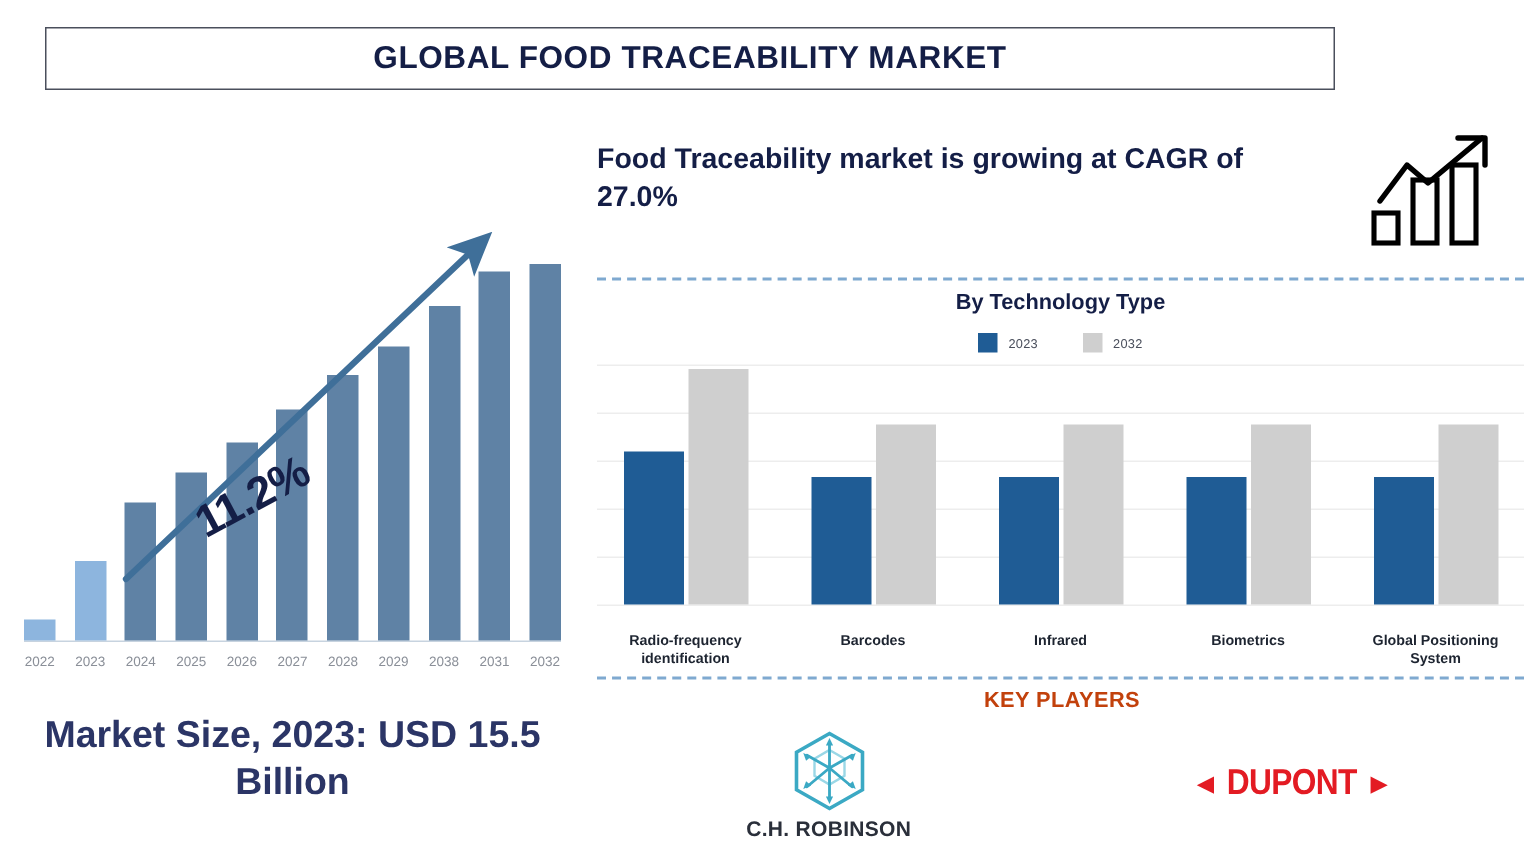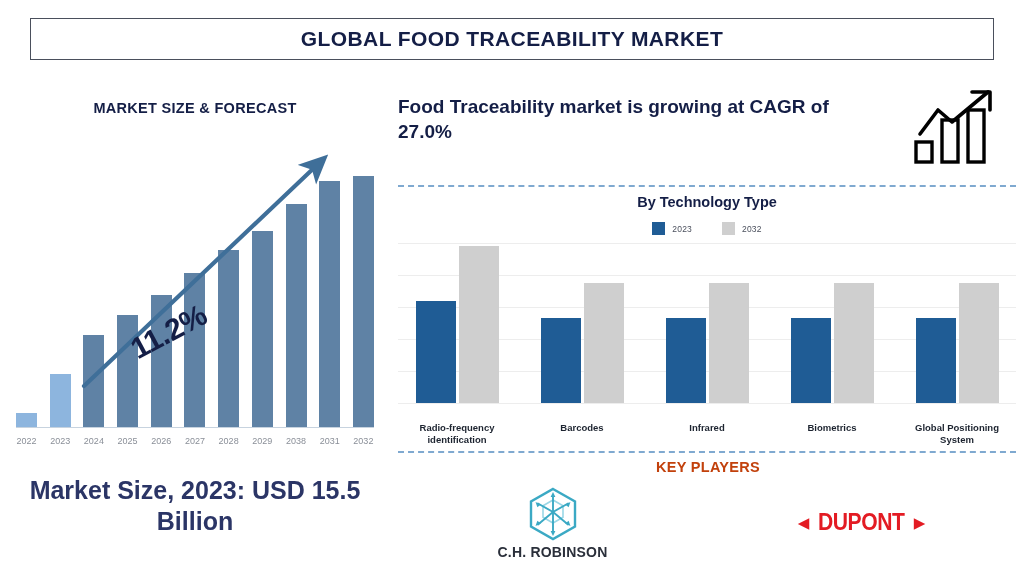--- a/index.html
+++ b/index.html
@@ -8,21 +8,21 @@
     background:#ffffff;
     font-family:"Liberation Sans", sans-serif;
     color:#1e2a4a;
     overflow:hidden;
     position:relative;
   }
   .page{position:relative;width:1024px;height:576px;}
 
   
   .title-box{
-    position:absolute;left:30px;top:18px;width:964px;height:42px;
+    position:absolute;left:30px;top:18px;width:860px;height:42px;
     border:1.5px solid #4a4f5c;
     background:#ffffff;
     display:flex;align-items:center;justify-content:center;
     box-sizing:border-box;
   }
   .title-text{
     font-size:21px;font-weight:bold;letter-spacing:.4px;
     color:#141e46;
     font-family:"Liberation Sans", sans-serif;
   }
@@ -153,21 +153,20 @@
 </head>
 <body>
 
 <div class="page">
 
   <div class="title-box">
     <div class="title-text">GLOBAL FOOD TRACEABILITY MARKET</div>
   </div>
 
   <div class="left-panel">
-    <div class="left-head">MARKET SIZE &amp; FORECAST</div>
 
     <div class="left-chart">
       <div class="lc-plot"></div>
       <div class="lc-axis"></div>
       <div class="lc-bars" id="lc-bars">
           <div class="lc-bar" style="height: 14px; background: rgb(141, 181, 222);"></div>
           <div class="lc-bar" style="height: 53px; background: rgb(141, 181, 222);"></div>
           <div class="lc-bar" style="height: 92px; background: rgb(95, 130, 165);"></div>
           <div class="lc-bar" style="height: 112px; background: rgb(95, 130, 165);"></div>
           <div class="lc-bar" style="height: 132px; background: rgb(95, 130, 165);"></div>

